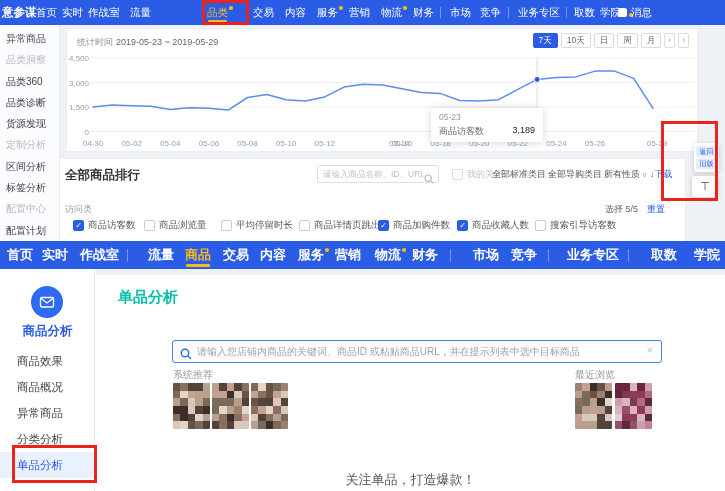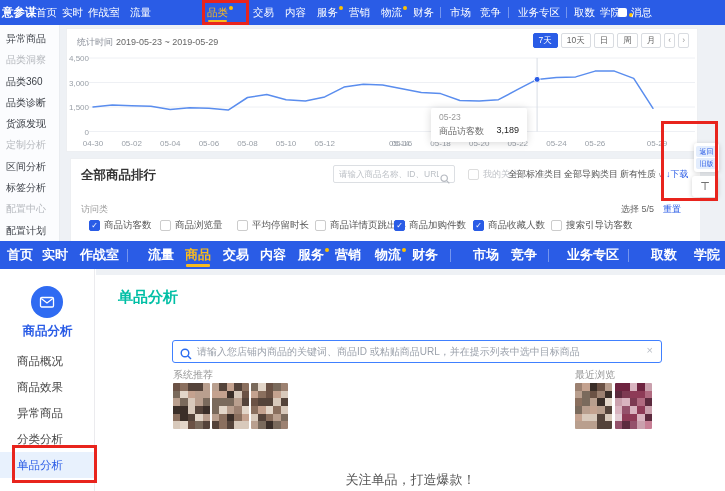--- a/index.html
+++ b/index.html
@@ -25,33 +25,33 @@
 .nav-logo{position:absolute;left:2px;top:0;line-height:25px;color:#fff;font-size:11.5px;font-weight:bold}
 .msg{position:absolute;left:618px;top:0;height:25px;display:flex;align-items:center;gap:4px;color:#fff;font-size:10.5px;cursor:pointer}
 .msg-icon{width:9px;height:9px;background:#fff;border-radius:2px;position:relative}
 .msg-dot{position:absolute;right:-6px;top:5px;width:4px;height:4px;border-radius:50%;background:#ffc300}
 .msg-label{position:relative}
 #side-top{position:absolute;left:0;top:25px;width:60px;height:216px;background:#fbfcfe;border-right:1px solid #e9ecf0;padding-top:3px;z-index:2}
 .side-top-item{height:21.3px;line-height:21.3px;padding-left:6px;font-size:10px;color:#3b3f46;cursor:pointer;white-space:nowrap;overflow:hidden}
 .side-top-item.muted{color:#b5b8bd}
 .card{position:absolute;background:#fff;border:1px solid #edeff2;z-index:1}
 #chart-card{left:66px;top:28px;width:632px;height:124px}
-#rank-card{left:70px;top:158px;width:632px;height:83px;border-bottom:none}
+#rank-card{left:54px;top:158px;width:632px;height:83px;border-bottom:none}
 .stat{position:absolute;left:10px;top:7px;font-size:9px;color:#8a8f99;white-space:nowrap}
 .stat b{font-weight:normal;color:#666;margin-left:3px}
 .periods{position:absolute;right:8px;top:4px;display:flex;gap:3px}
 .pbtn{font-size:8.5px;color:#666;background:#fff;border:1px solid #d9dce1;border-radius:2px;padding:1px 5px;line-height:11px;cursor:pointer;white-space:nowrap}
 .pbtn.on{background:#2a5ce6;border-color:#2a5ce6;color:#fff}
 .pbtn.arrow{padding:1px 3px;color:#999}
 #chart-svg{position:absolute;left:0;top:24px}
 .yticks{position:absolute;left:2px;top:24px;width:20px;height:84px}
 .yticks span{position:absolute;right:0;font-size:8px;color:#9aa0a8;white-space:nowrap}
 .xticks{position:absolute;left:0;top:110px;width:632px;height:12px}
 .xticks span{position:absolute;transform:translateX(-50%);font-size:8px;color:#9aa0a8;top:0;white-space:nowrap}
-#tooltip{position:absolute;left:364px;top:79px;width:96px;background:#fff;border-radius:2px;box-shadow:0 1px 8px rgba(0,0,0,.16);padding:4px 8px;z-index:6}
+#tooltip{position:absolute;left:364px;top:79px;width:112px;background:#fff;border-radius:2px;box-shadow:0 1px 8px rgba(0,0,0,.16);padding:4px 8px;z-index:6}
 #tooltip .tt-date{font-size:8.5px;color:#999;margin-bottom:3px}
 #tooltip .tt-row{display:flex;justify-content:space-between;font-size:9px;color:#666;gap:8px}
 #tooltip .tt-val{color:#222}
 #rank-title{position:absolute;left:10px;top:8px;font-size:12.5px;font-weight:bold;color:#333;white-space:nowrap}
 #rank-search{position:absolute;left:262px;top:6px;width:122px;height:18px;border:1px solid #dcdfe3;border-radius:2px;background:#fff}
 .rs-input{position:absolute;left:5px;top:1px;width:100px;height:14px;border:none;outline:none;font-size:8.5px;color:#555;background:transparent;font-family:inherit}
 .rs-input::placeholder{color:#bcc0c6}
 .rs-icon{position:absolute;right:4px;top:4px}
 .mywatch{position:absolute;left:397px;top:9px;display:flex;align-items:center;gap:4px;font-size:9px;color:#c0c3c8;cursor:pointer;white-space:nowrap}
 .cb{width:11px;height:11px;border:1px solid #ccc;border-radius:2px;background:#fff;display:inline-flex;align-items:center;justify-content:center;flex:0 0 auto;cursor:pointer;font-size:8px;line-height:1;color:#fff}
@@ -297,22 +297,22 @@
 
     <aside id="side-bottom">
       <span class="sb-icon">
         <svg width="16" height="16" viewBox="0 0 16 16">
             <rect x="1.5" y="3.5" width="13" height="9.5" rx="1.2" fill="none" stroke="#fff" stroke-width="1.3"></rect>
             <path d="M2.2 4.5 L8 9 L13.8 4.5" fill="none" stroke="#fff" stroke-width="1.3"></path>
           </svg>
       </span>
       <div id="sb-title">商品分析</div>
       <div class="sb-items" id="sb-items">
+          <div class="sb-item">商品效果</div>
           <div class="sb-item">商品概况</div>
-          <div class="sb-item">商品效果</div>
           <div class="sb-item">异常商品</div>
           <div class="sb-item">分类分析</div>
           <div class="sb-item active">单品分析</div>
         </div>
     </aside>
 
     <div id="main-bottom">
       <div class="mb-strip"></div>
       <div id="page-title">单品分析</div>
       <div id="big-search">

